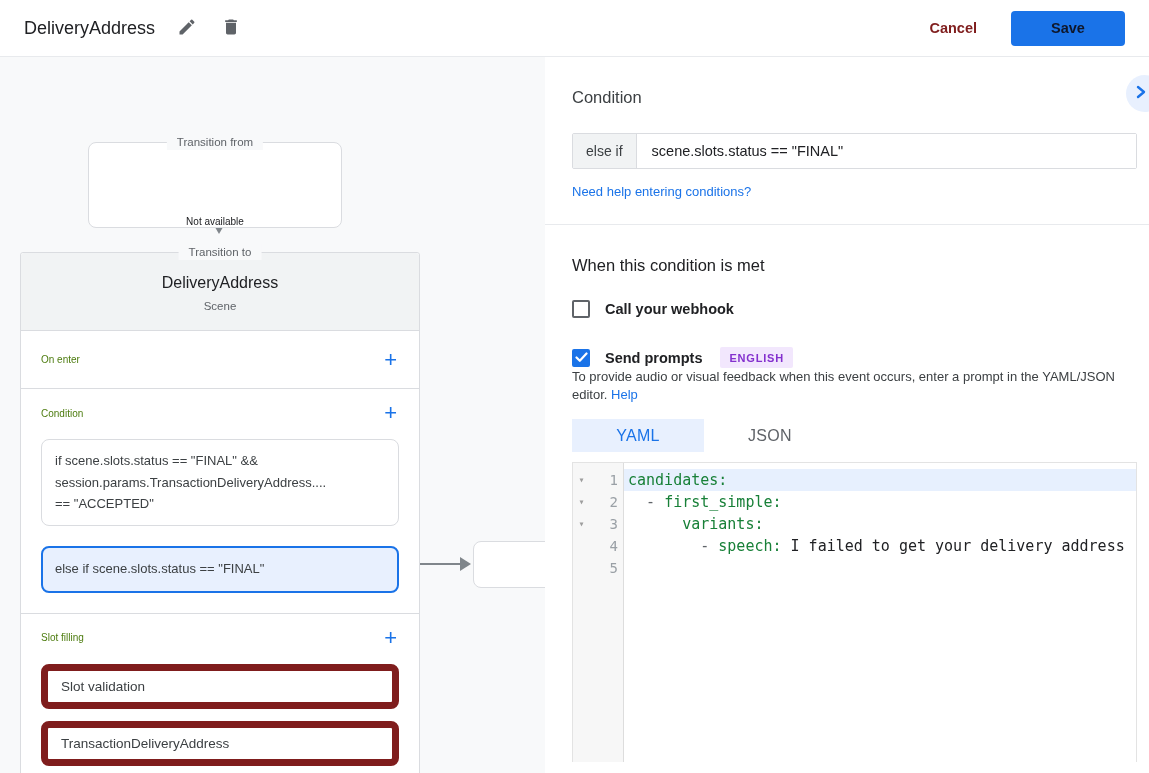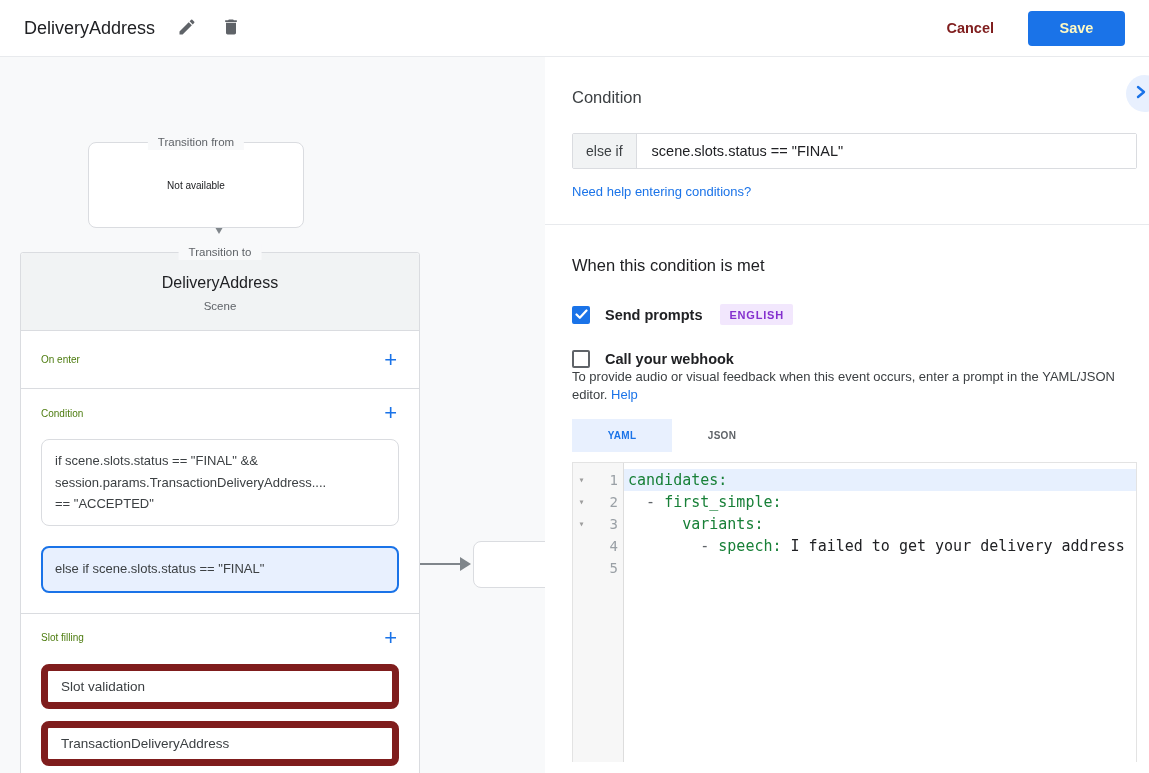--- a/index.html
+++ b/index.html
@@ -20,22 +20,22 @@
     cursor: pointer; display: flex; align-items: center; justify-content: center;
   }
   .icon-btn svg { fill: #5f6368; }
   .header-spacer { flex: 1; }
   .cancel-btn {
     border: none; background: none; color: #7f1d1d; font-size: 14.5px;
     font-weight: bold; padding: 8px 12px; margin-right: 22px; cursor: pointer;
     font-family: inherit;
   }
   .save-btn {
-    background: #1a73e8; color: #fef9c3; border: none; border-radius: 4px;
-    font-size: 14.5px; font-weight: bold; width: 97px; height: 35px;
+    background: #1a73e8; color: #0f172a; border: none; border-radius: 4px;
+    font-size: 14.5px; font-weight: bold; width: 114px; height: 35px;
     cursor: pointer; font-family: inherit;
   }
 
   
   .main { display: flex; height: 716px; }
 
   
   .diagram-panel {
     width: 545px; flex-shrink: 0; background: #f8f9fa;
     position: relative; overflow: hidden;
@@ -44,22 +44,22 @@
 
   .node-box {
     position: absolute; background: #fff; border: 1px solid #dadce0;
     border-radius: 8px;
   }
   .node-label {
     position: absolute; top: -9px; left: 50%; transform: translateX(-50%);
     background: #f8f9fa; padding: 0 10px; font-size: 11.5px; color: #5f6368;
     white-space: nowrap; line-height: 16px;
   }
-  .tf-box { left: 88px; top: 85px; width: 216px; height: 86px;
-    display: flex; align-items: center; justify-content: center; }
+  .tf-box { left: 88px; top: 85px; width: 254px; height: 86px;
+    display: flex; align-items: flex-end; justify-content: center; }
   .tf-content { font-size: 10px; color: #202124; }
 
   .scene-card {
     position: absolute; left: 20px; top: 195px; width: 400px; height: 650px;
     background: #fff; border: 1px solid #dadce0; border-radius: 3px;
   }
   .scene-card .node-label { top: -9px; }
   .scene-header {
     background: #f1f3f4; border-bottom: 1px solid #dadce0;
     text-align: center; padding: 21px 0 18px; border-radius: 3px 3px 0 0;
@@ -146,22 +146,22 @@
     margin-left: 18px; background: #f2e7fd; color: #8430ce; font-size: 11px;
     font-weight: bold; letter-spacing: .8px; padding: 5px 9px 4px; border-radius: 2px;
   }
   .desc-text {
     font-size: 13px; line-height: 17.5px; color: #3c4043;
     max-width: 562px;
   }
 
   .tabs-row { margin-top: 16px; display: flex; }
   .tab {
-    width: 100px; height: 33px; display: flex; align-items: center;
-    justify-content: center; font-size: 10px; font-weight: bold;
+    width: 132px; height: 33px; display: flex; align-items: center;
+    justify-content: center; font-size: 16px; font-weight: normal;
     letter-spacing: .3px; color: #5f6368; cursor: pointer; border: none;
     background: none; font-family: inherit;
   }
   .tab.active { background: #e8f0fe; color: #1a73e8; }
 
   
   .code-editor {
     margin-top: 10px; width: 565px; height: 300px;
     border: 1px solid #e3e3e3; border-bottom: none;
     display: flex; font-family: "DejaVu Sans Mono", monospace;
@@ -280,35 +280,35 @@
       <input class="condition-input" type="text" value="scene.slots.status == &quot;FINAL&quot;" style="">
     </div>
     <div class="help-row">
       <a class="text-link">Need help entering conditions?</a>
     </div>
 
     <div class="panel-divider"></div>
 
     <div class="met-title">When this condition is met</div>
 
+    <div class="check-row">
+      <span class="checkbox" id="webhook-checkbox"></span>
+      <span class="check-label">Call your webhook</span>
+    </div>
+
     <div class="check-row prompts">
       <span class="checkbox checked" id="prompts-checkbox">
           <svg width="13" height="11" viewBox="0 0 13 11">
             <polyline points="1.5,5.5 4.8,8.8 11.5,1.5" fill="none" stroke="#fff" stroke-width="2.2" stroke-linecap="round" stroke-linejoin="round"></polyline>
           </svg>
         </span>
       <span class="check-label">Send prompts</span>
       <span class="lang-badge">ENGLISH</span>
     </div>
 
-    <div class="check-row">
-      <span class="checkbox" id="webhook-checkbox"></span>
-      <span class="check-label">Call your webhook</span>
-    </div>
-
     <div class="desc-text"><span>To provide audio or visual feedback when this event occurs, enter a prompt in the YAML/JSON editor.</span> <a class="text-link">Help</a></div>
 
     <div class="tabs-row" id="editor-tabs">
         <button class="tab active">YAML</button>
         <button class="tab">JSON</button>
       </div>
 
     <div class="code-editor">
       <div class="gutter" id="editor-gutter">
           <div class="gutter-row">

